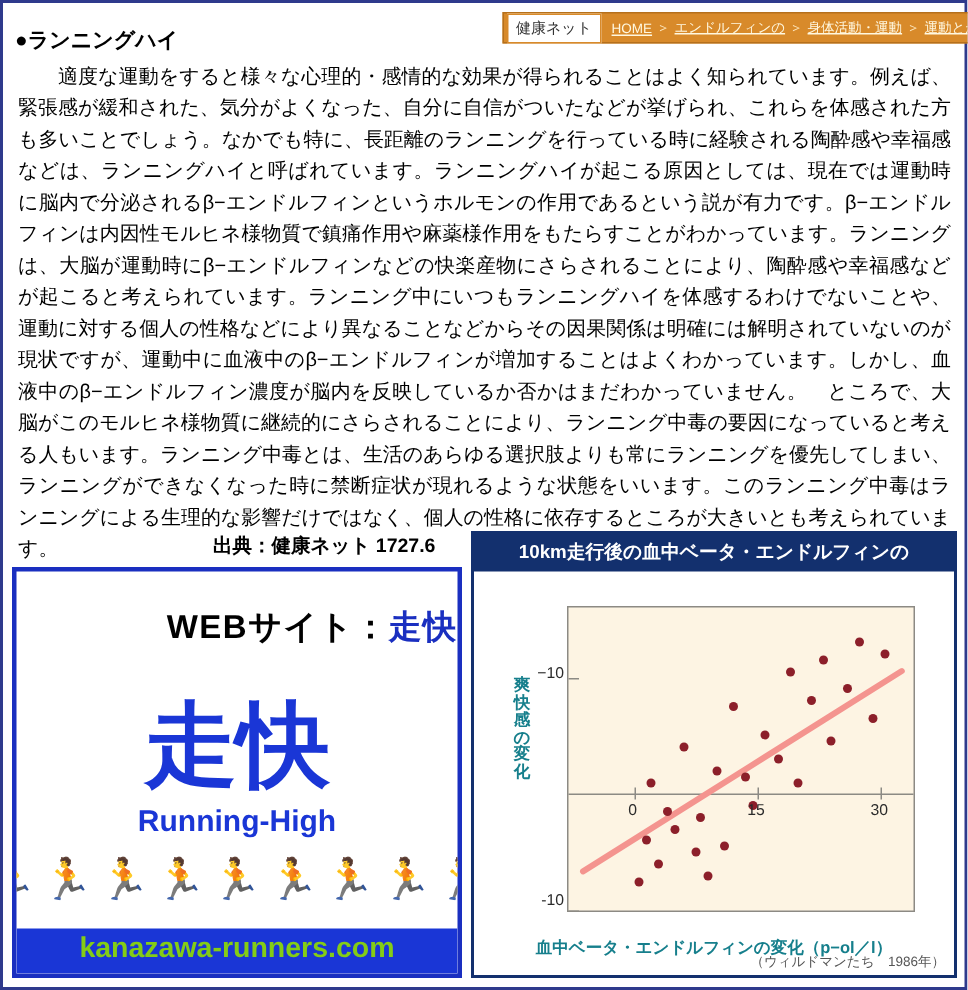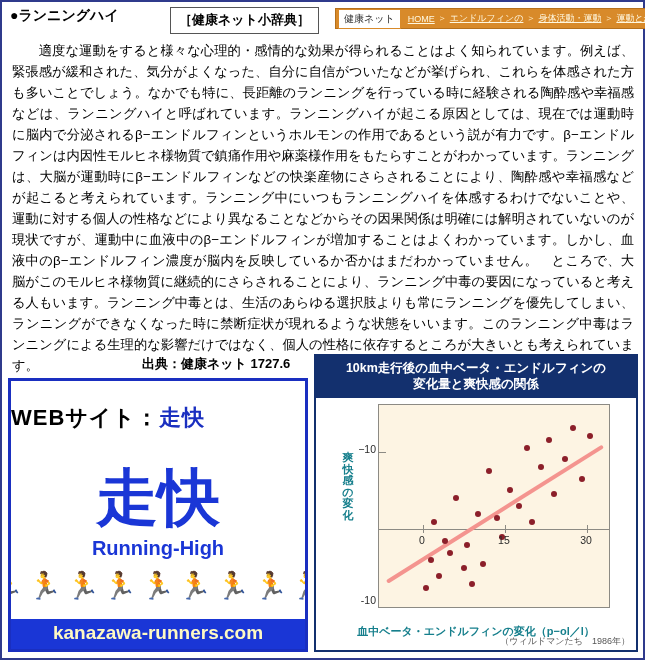--- a/index.html
+++ b/index.html
@@ -14,21 +14,21 @@
     position:relative;
     width:645px; height:660px;
     border:2px solid #2f3a8c;
     background:#ffffff;
   }
   
   .header {
     position:absolute; left:0; top:0; width:641px; height:34px;
   }
   .title-line {
-    position:absolute; left:8px; top:5px;
+    position:absolute; left:8px; top:16px;
     font-size:14px; font-weight:bold; color:#000;
     white-space:nowrap;
   }
   .dict-box {
     position:absolute; left:168px; top:5px;
     border:1px solid #555; background:#fff;
     padding:3px 8px 4px 8px;
     font-size:13px; font-weight:bold; color:#000;
     white-space:nowrap;
   }
@@ -78,21 +78,21 @@
   
   .promo {
     position:absolute; left:6px; top:376px;
     width:300px; height:274px;
     border:3px solid #1a2fc0;
     background:#ffffff;
     overflow:hidden;
   }
   .promo-line1 {
     position:absolute; left:0; top:22px; width:100%;
-    text-align:left;
+    text-align:right;
     font-size:22px; font-weight:bold; color:#000;
     letter-spacing:1px; white-space:nowrap;
   }
   .promo-line1 .hl { color:#1a2fc0; }
   .promo-line2 {
     position:absolute; left:0; top:56px; width:100%;
     text-align:center;
     font-size:19px; font-weight:bold; color:#19b2bf;
     white-space:nowrap;
   }
@@ -111,21 +111,21 @@
   }
   .runners {
     position:absolute; left:0; top:192px; width:100%;
     display:flex; justify-content:center; align-items:flex-end;
     gap:4px;
   }
   .runner { font-size:27px; line-height:1; }
   .promo-url {
     position:absolute; left:0; bottom:0; width:100%;
     background:#1a36d6;
-    color:#fef9c3;
+    color:#84cc16;
     font-size:19px; font-weight:bold;
     text-align:center;
     padding:3px 0 5px 0;
     white-space:nowrap;
   }
 
   
   .chart-panel {
     position:absolute; left:312px; top:352px;
     width:324px; height:298px;
@@ -200,21 +200,20 @@
   }
 </style>
 </head>
 <body>
 
 <div id="page">
 
   <div class="header">
     <div class="title-line">●ランニングハイ</div>
 
-    <div class="dict-box">［健康ネット小辞典］</div>
 
     <div class="navbar">
       <div class="nav-brand">健康ネット</div>
       <div class="nav-links">
         <span class="nav-link">HOME</span>
         <span class="nav-sep">＞</span>
         <span class="nav-link">エンドルフィンの</span>
         <span class="nav-sep">＞</span>
         <span class="nav-link">身体活動・運動</span>
         <span class="nav-sep">＞</span>
@@ -248,21 +247,20 @@
       <span class="runner" style="color:#f2719c">🏃</span>
       <span class="runner" style="color:#19b2bf">🏃</span>
     </div>
 
     <div class="promo-url">kanazawa-runners.com</div>
   </div>
 
   <div class="chart-panel">
     <div class="chart-title">
       <div>10km走行後の血中ベータ・エンドルフィンの</div>
-      <div>変化量と爽快感の関係</div>
     </div>
 
     <div class="ylabel">爽<br>快<br>感<br>の<br>変<br>化</div>
 
     <div class="ytick-wrap" style="top: 0px; text-align: right;">
       <div class="ytick" id="yt0" style="top: 86.6154px; position: absolute;">−10</div>
       <div class="ytick" id="yt1" style="top: 238px; position: absolute;">-10</div>
     </div>
 
     <div class="chart-area" id="plot">

